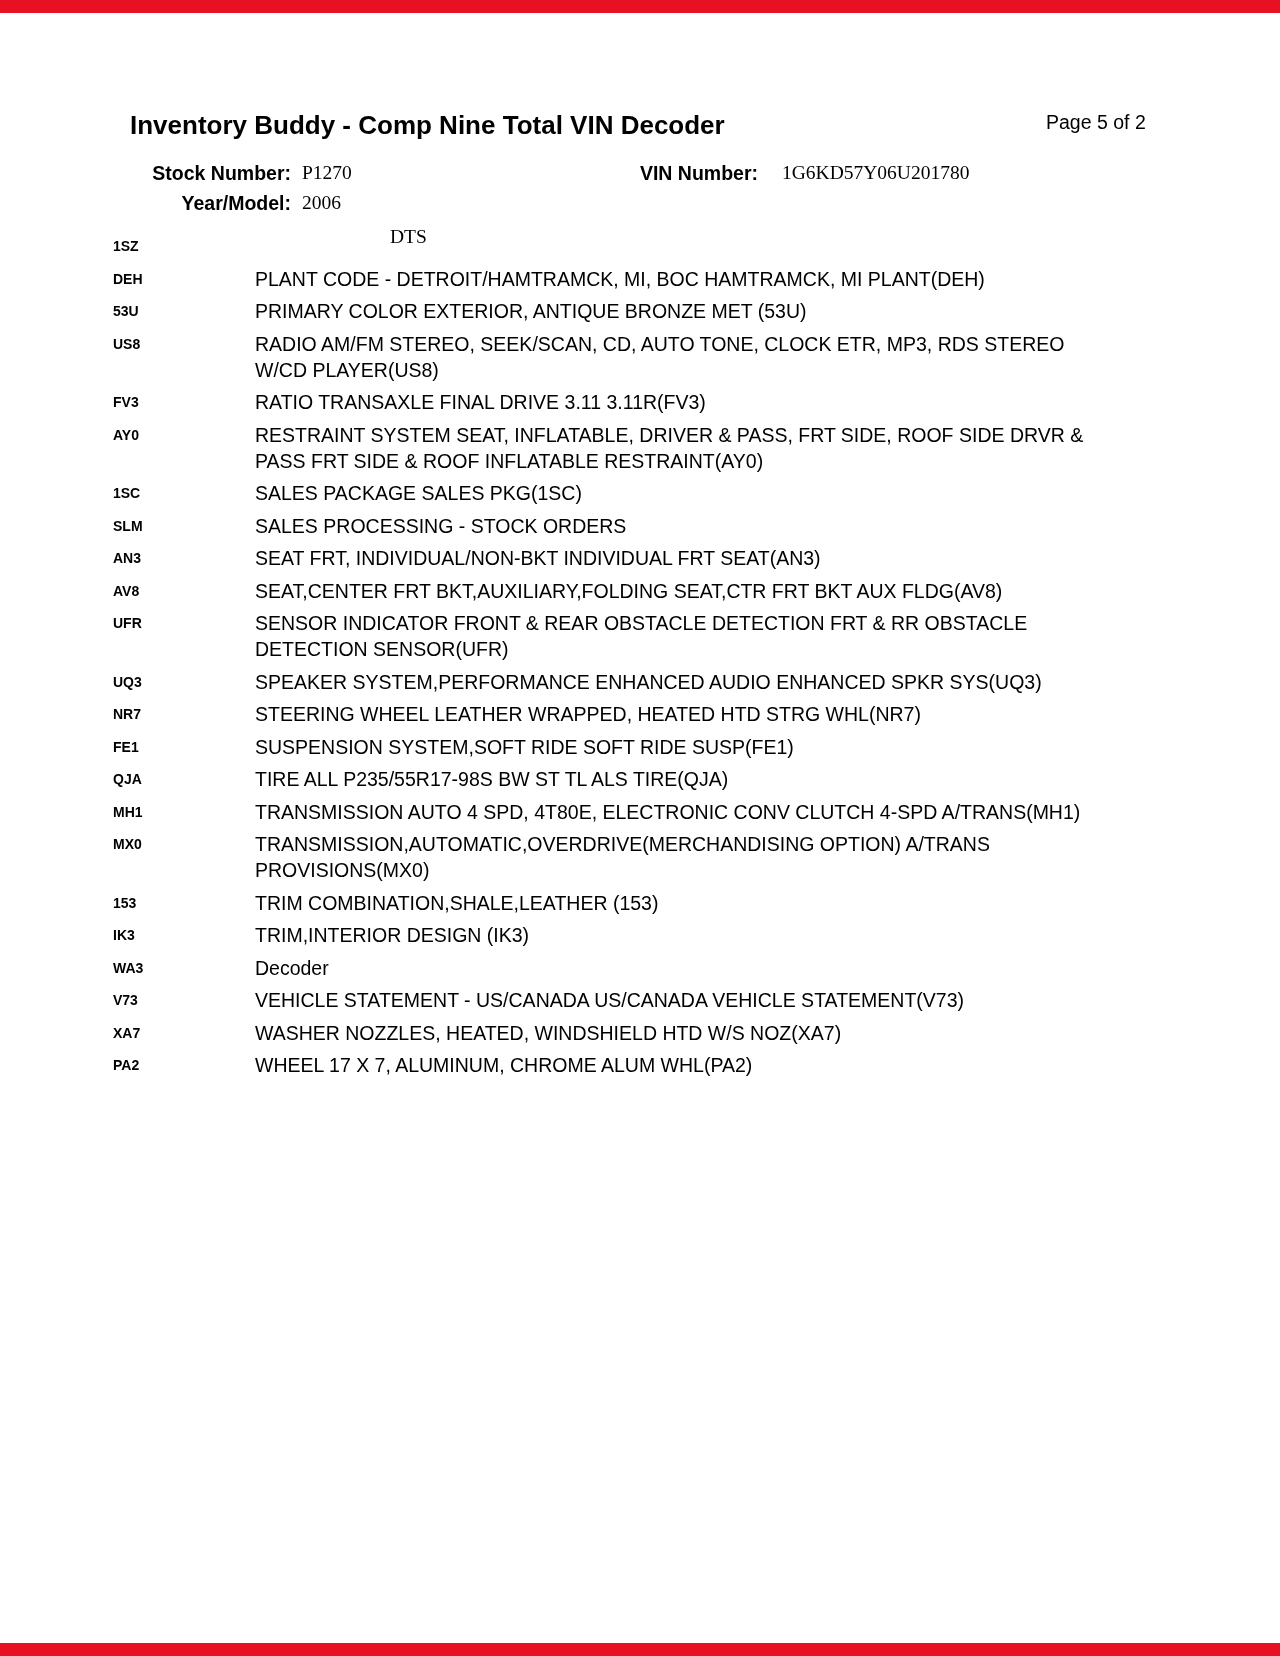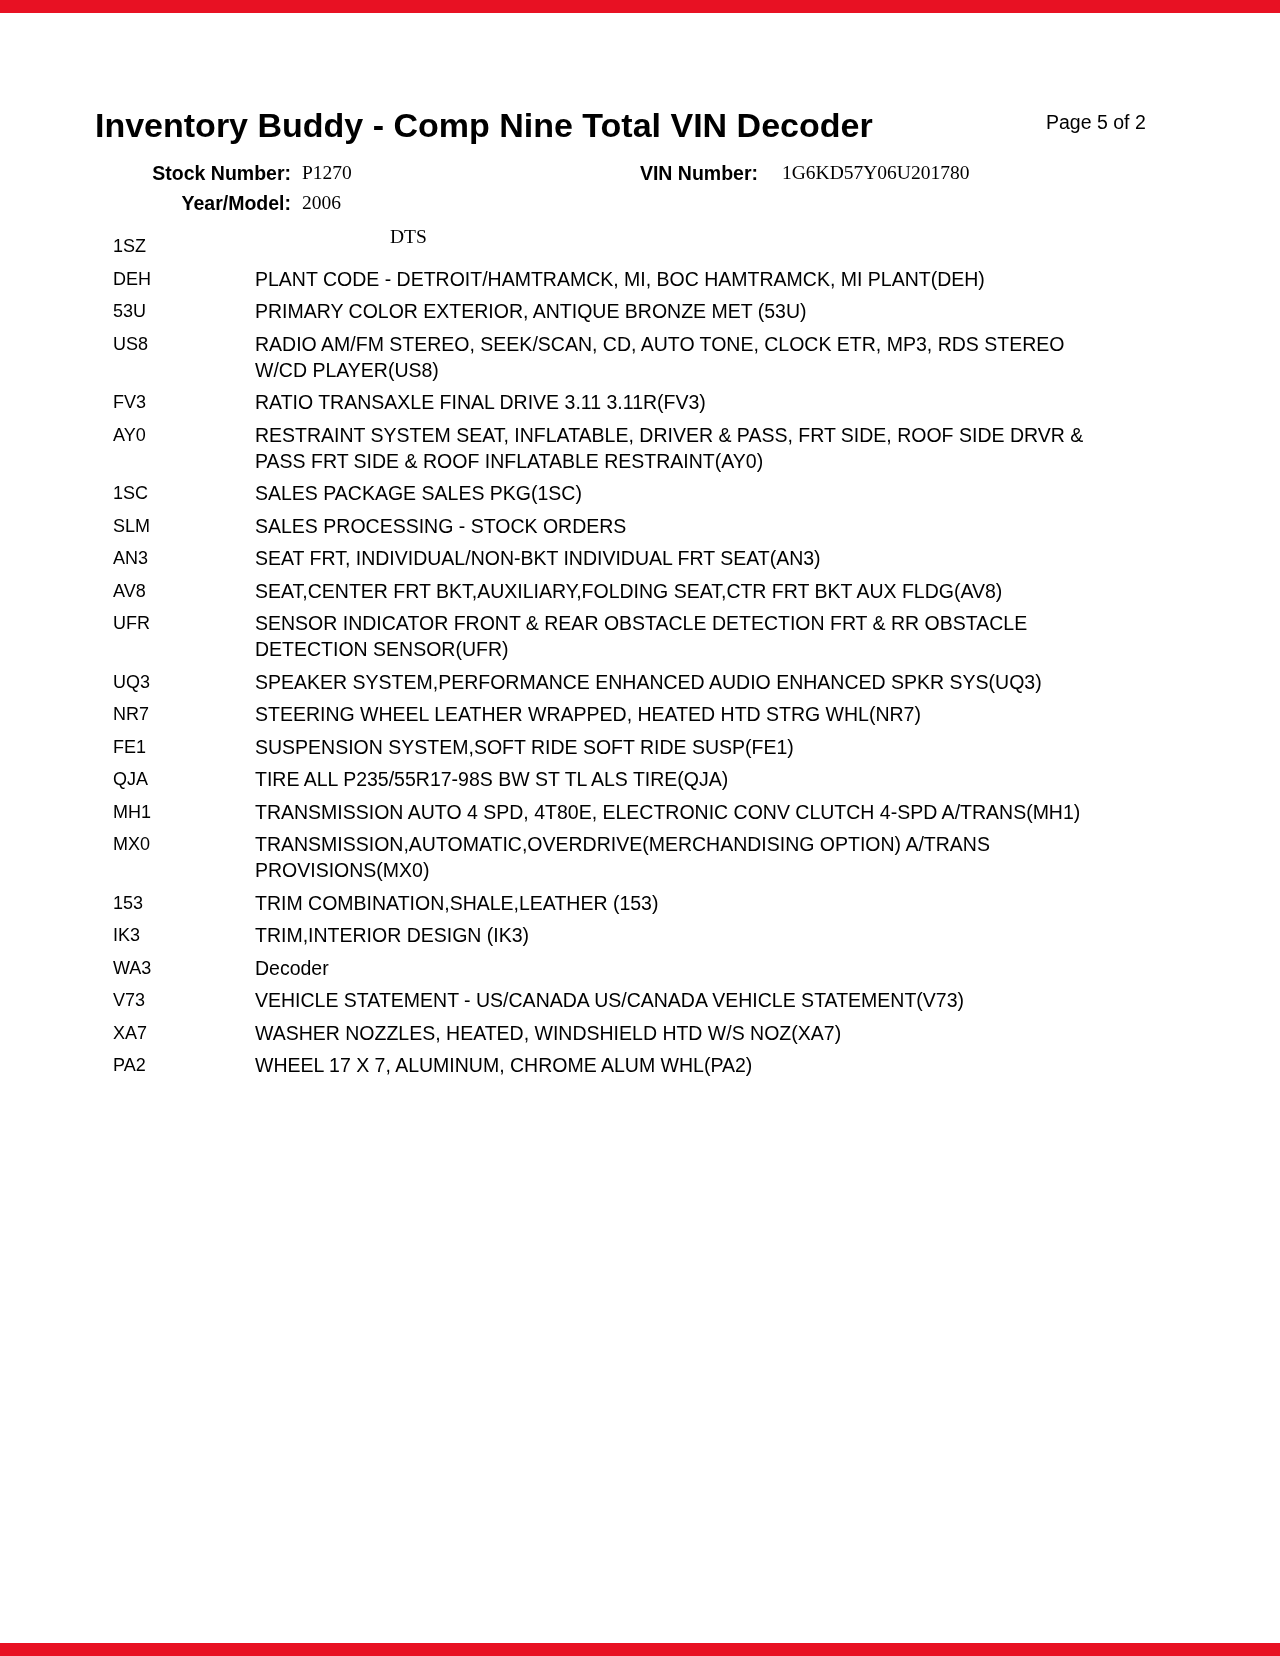--- a/index.html
+++ b/index.html
@@ -19,23 +19,23 @@
     position: absolute;
     left: 0;
     width: 1280px;
     height: 13px;
   }
   .edge-bar.top { top: 0; }
   .edge-bar.bottom { bottom: 0; }
 
   .doc-title {
     position: absolute;
-    left: 95px;
+    left: 130px;
     top: 105px;
-    font-size: 34px;
+    font-size: 26px;
     font-weight: bold;
     line-height: 40px;
     white-space: nowrap;
     letter-spacing: 0px;
   }
   .page-indicator {
     position: absolute;
     left: 1046px;
     top: 109px;
     font-size: 19.5px;
@@ -73,23 +73,24 @@
     top: 233px;
     width: 1010px;
   }
   .code-row {
     display: flex;
     margin-bottom: 6.5px;
   }
   .code-cell {
     width: 142px;
     flex: 0 0 142px;
-    font-size: 18px;
-    line-height: 26px;
-    white-space: nowrap;
+    font-size: 14px;
+    line-height: 26px;
+    white-space: nowrap;
+    font-weight: bold;
   }
   .desc-cell {
     width: 845px;
     flex: 0 0 845px;
     font-size: 19.5px;
     line-height: 26px;
     word-spacing: 0px;
   }
 </style>
 </head>

